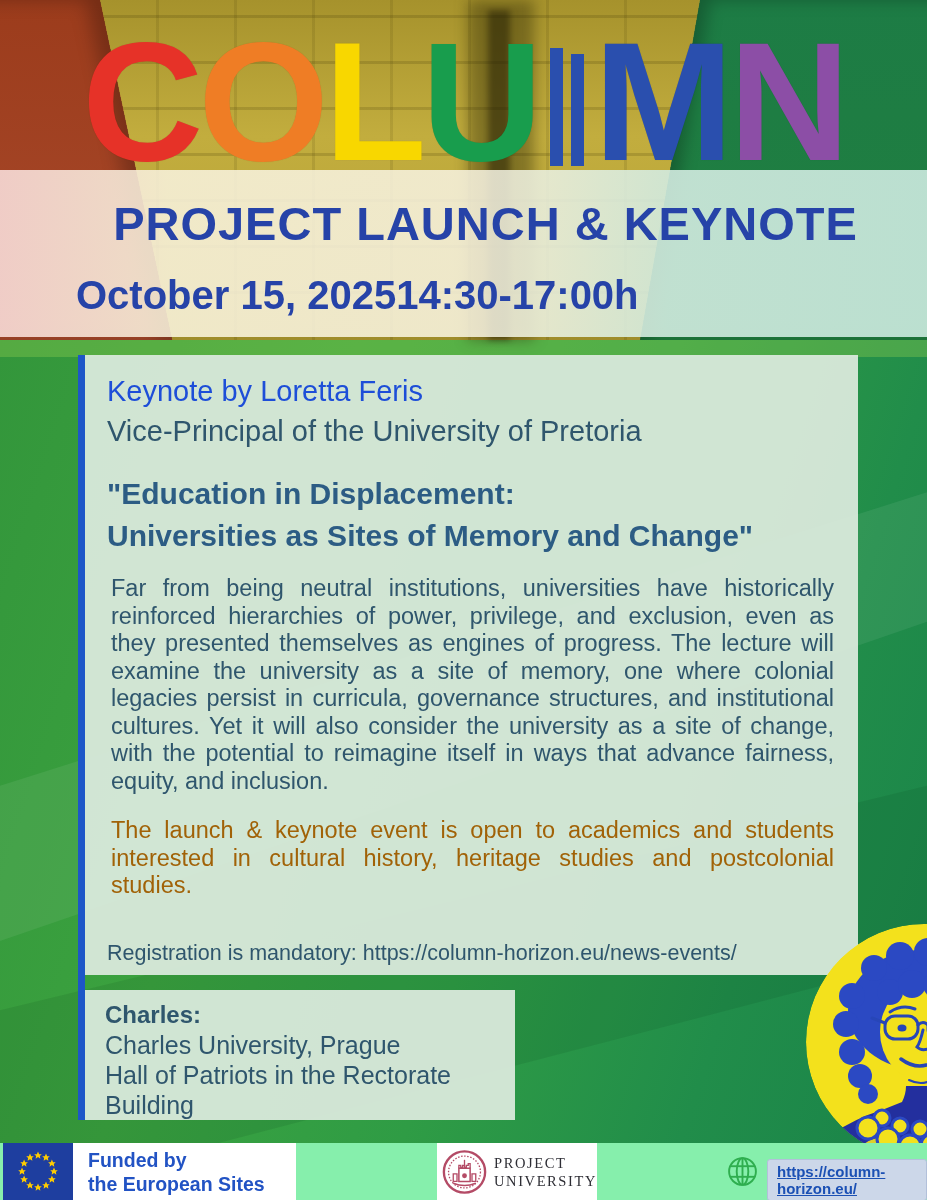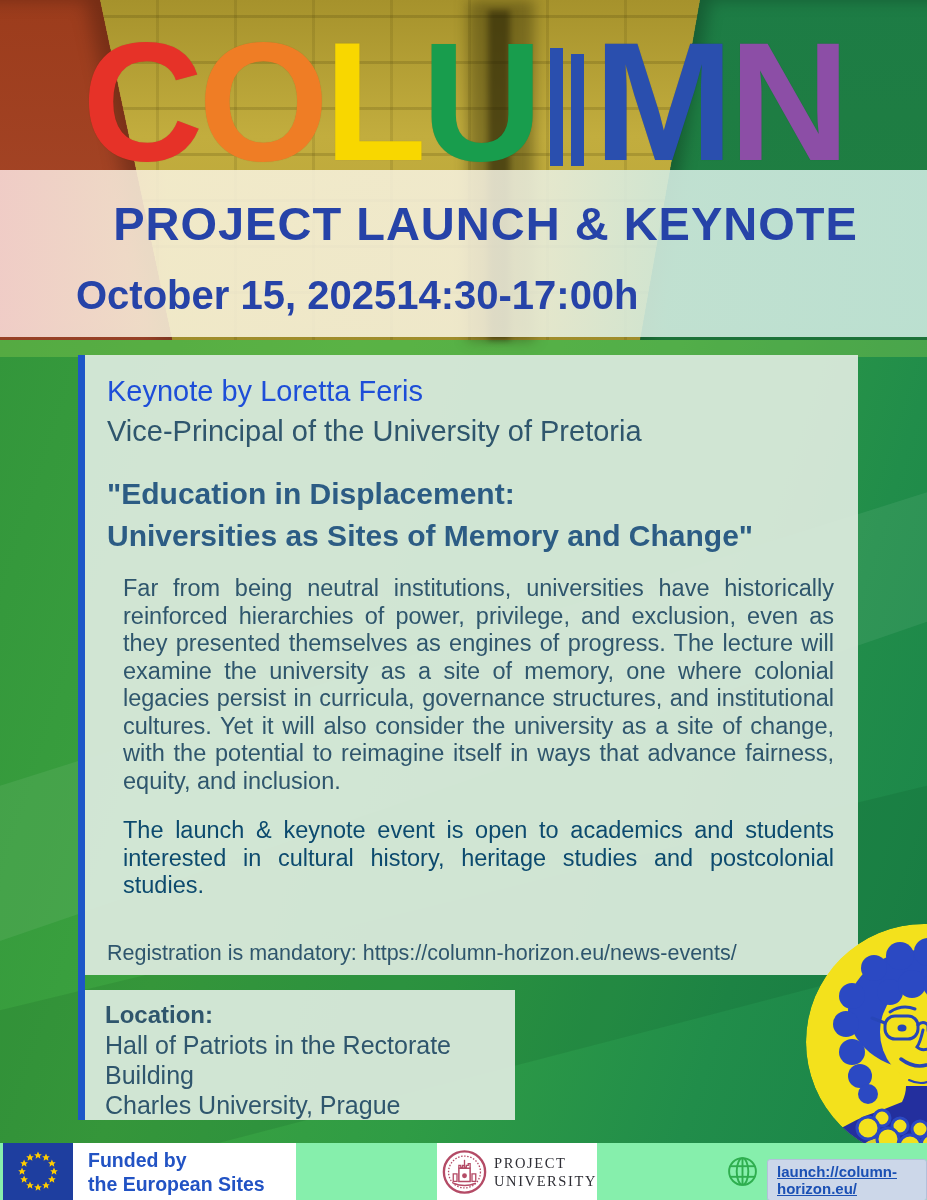--- a/index.html
+++ b/index.html
@@ -50,21 +50,21 @@
     clip-path:polygon(0 78%,100% 52%,100% 72%,0 100%);}
 
   
   .accent-bar{position:absolute;left:78px;top:355px;width:7px;height:765px;z-index:5;}
   .panel{position:absolute;background:rgba(217,233,219,.95);z-index:5;box-sizing:border-box;overflow:hidden;}
   .panel.main{left:85px;top:355px;width:773px;height:620px;padding:16px 24px 0 22px;}
   .panel.loc{left:85px;top:990px;width:430px;height:130px;padding:10px 14px 0 20px;}
 
   .speaker{font-size:29px;line-height:40px;}
   .quote{font-size:30px;line-height:42px;font-weight:bold;margin-top:22px;}
-  .para{font-size:23.5px;line-height:27.5px;text-align:justify;margin:18px 0 0 16px;}
+  .para{font-size:23.5px;line-height:27.5px;text-align:justify;margin:18px 0 0 4px;}
   .para.p2{margin-top:22px;}
   .reg{font-size:21.5px;line-height:26px;margin-top:20px;}
 
   .loc-label{font-size:24px;line-height:30px;font-weight:bold;}
   .loc-line{font-size:25px;line-height:30px;}
 
   
   .photo{position:absolute;left:804px;top:922px;width:240px;height:240px;z-index:6;}
 
   
@@ -121,28 +121,28 @@
   </div>
 
   <div class="accent-bar" style="background: rgb(29, 86, 200);"></div>
 
   <div class="panel main">
     <div class="speaker" style="color: #1d4ed8;">Keynote by Loretta Feris</div>
     <div class="speaker" style="color: rgb(47, 86, 109);">Vice-Principal of the University of Pretoria</div>
     <div class="quote" style="color: rgb(44, 92, 132);">"Education in Displacement:</div>
     <div class="quote" style="margin-top: 0px; color: rgb(44, 92, 132);">Universities as Sites of Memory and Change"</div>
     <p class="para" style="color: rgb(47, 86, 109);">Far from being neutral institutions, universities have historically reinforced hierarchies of power, privilege, and exclusion, even as they presented themselves as engines of progress. The lecture will examine the university as a site of memory, one where colonial legacies persist in curricula, governance structures, and institutional cultures. Yet it will also consider the university as a site of change, with the potential to reimagine itself in ways that advance fairness, equity, and inclusion.</p>
-    <p class="para p2" style="color: #0c4a6e;">The launch &amp; keynote event is open to academics and students interested in cultural history, heritage studies and postcolonial studies.</p>
+    <p class="para p2" style="color: #a16207;">The launch &amp; keynote event is open to academics and students interested in cultural history, heritage studies and postcolonial studies.</p>
     <div class="reg" style="color: rgb(47, 86, 109); margin-top: 40px;">Registration is mandatory: https://column-horizon.eu/news-events/</div>
   </div>
 
   <div class="panel loc">
-    <div class="loc-label" style="color: rgb(47, 86, 109);">Location:</div>
+    <div class="loc-label" style="color: rgb(47, 86, 109);">Charles:</div>
+    <div class="loc-line" style="color: rgb(47, 86, 109);">Charles University, Prague</div>
     <div class="loc-line" style="color: rgb(47, 86, 109);">Hall of Patriots in the Rectorate Building</div>
-    <div class="loc-line" style="color: rgb(47, 86, 109);">Charles University, Prague</div>
 
   </div>
 
   <div class="photo">
     <svg width="240" height="240" viewBox="0 0 240 240">
       <defs>
           <clipPath id="pc">
             <circle cx="120" cy="120" r="118"></circle>
           </clipPath>
         </defs>
@@ -268,16 +268,16 @@
         <g stroke="#2fae4f" stroke-width="1.9" fill="none">
           <circle cx="15.5" cy="15.5" r="13.4"></circle>
           <ellipse cx="15.5" cy="15.5" rx="5.8" ry="13.4"></ellipse>
           <line x1="3.2" y1="10.2" x2="27.8" y2="10.2"></line>
           <line x1="3.2" y1="20.8" x2="27.8" y2="20.8"></line>
           <line x1="15.5" y1="2.1" x2="15.5" y2="28.9"></line>
         </g>
       </svg>
     </div>
 
-    <a class="urlchip" href="#" style="color: rgb(27, 80, 180);">launch://column-horizon.eu/</a>
+    <a class="urlchip" href="#" style="color: rgb(27, 80, 180);">https://column-horizon.eu/</a>
   </div>
 
 </div>
 
 </body></html>

